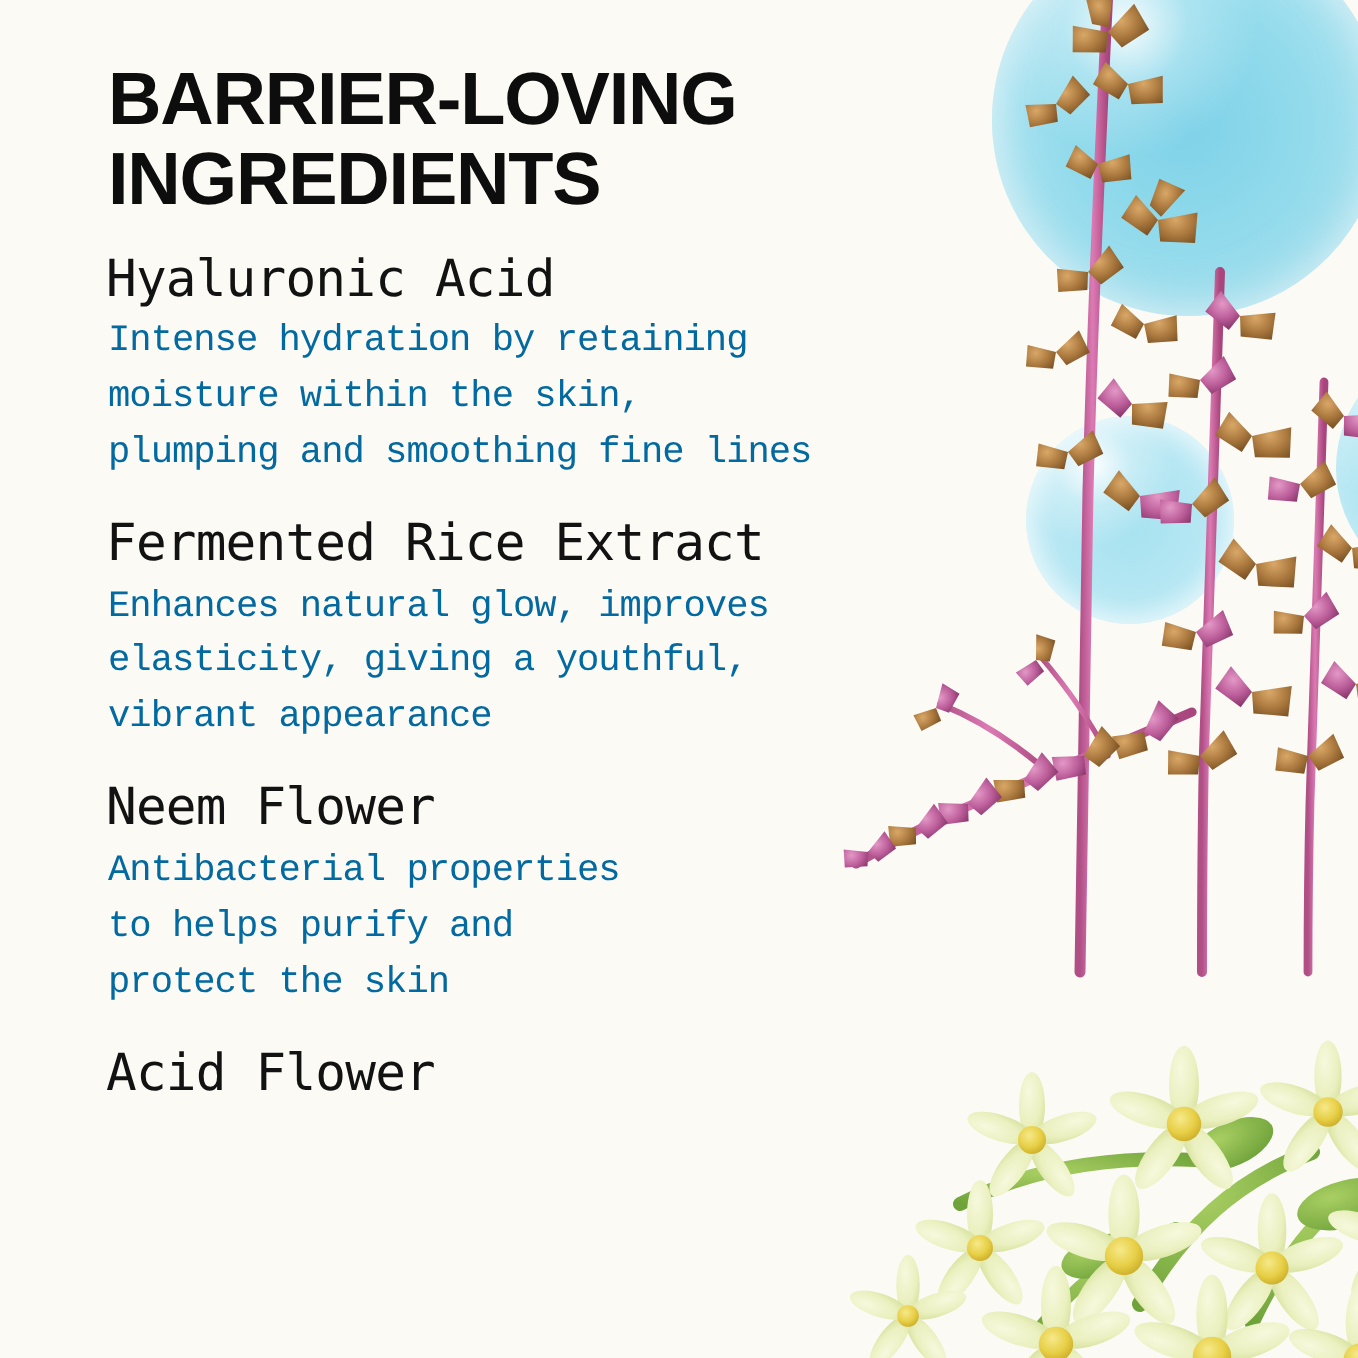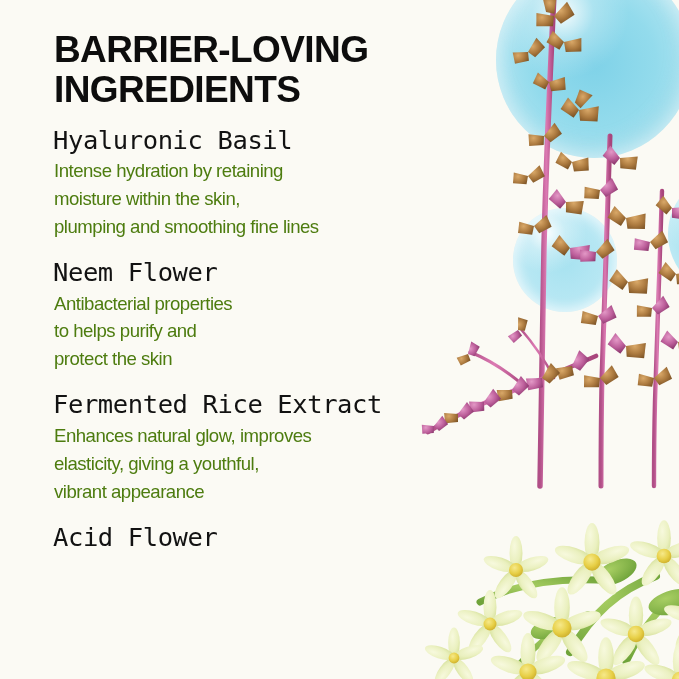--- a/index.html
+++ b/index.html
@@ -113,24 +113,24 @@
   .ing-name {
     font-family: "DejaVu Sans Mono", monospace;
     font-size: 25.5px;
     font-weight: 400;
     line-height: 1.24;
     color: #121212;
     letter-spacing: -0.4px;
     margin: 0 0 1px -1px;
   }
   .ing-desc {
-    font-family: Liberation Sans, sans-serif;
+    font-family: Liberation Mono, monospace;
     font-size: 18.6px;
     line-height: 1.5;
-    color: #4d7c0f;
+    color: #0369a1;
     letter-spacing: -0.5px;
     white-space: pre-line;
     margin: 0;
   }
 
   
   #ing-0 { margin-top: 0px; }
   #ing-1 { margin-top: 16px; }
   #ing-2 { margin-top: 16px; }
   #ing-3 { margin-top: 16px; }
@@ -473,38 +473,38 @@
       </g>
     </svg>
   </div>
 
   <div id="content">
 
     <h1 id="title">BARRIER-LOVING
 INGREDIENTS</h1>
 
     <div class="ingredient" id="ing-0">
-      <div class="ing-name">Hyaluronic Basil</div>
+      <div class="ing-name">Hyaluronic Acid</div>
       <p class="ing-desc">Intense hydration by retaining
 moisture within the skin,
 plumping and smoothing fine lines</p>
+    </div>
+
+    <div class="ingredient" id="ing-1">
+      <div class="ing-name">Fermented Rice Extract</div>
+      <p class="ing-desc">Enhances natural glow, improves
+elasticity, giving a youthful,
+vibrant appearance</p>
     </div>
 
     <div class="ingredient" id="ing-2">
       <div class="ing-name">Neem Flower</div>
       <p class="ing-desc">Antibacterial properties
 to helps purify and
 protect the skin</p>
     </div>
 
-    <div class="ingredient" id="ing-1">
-      <div class="ing-name">Fermented Rice Extract</div>
-      <p class="ing-desc">Enhances natural glow, improves
-elasticity, giving a youthful,
-vibrant appearance</p>
-    </div>
-
     <div class="ingredient" id="ing-3">
       <div class="ing-name">Acid Flower</div>
     </div>
 
   </div>
 </div>
 
 </body></html>

